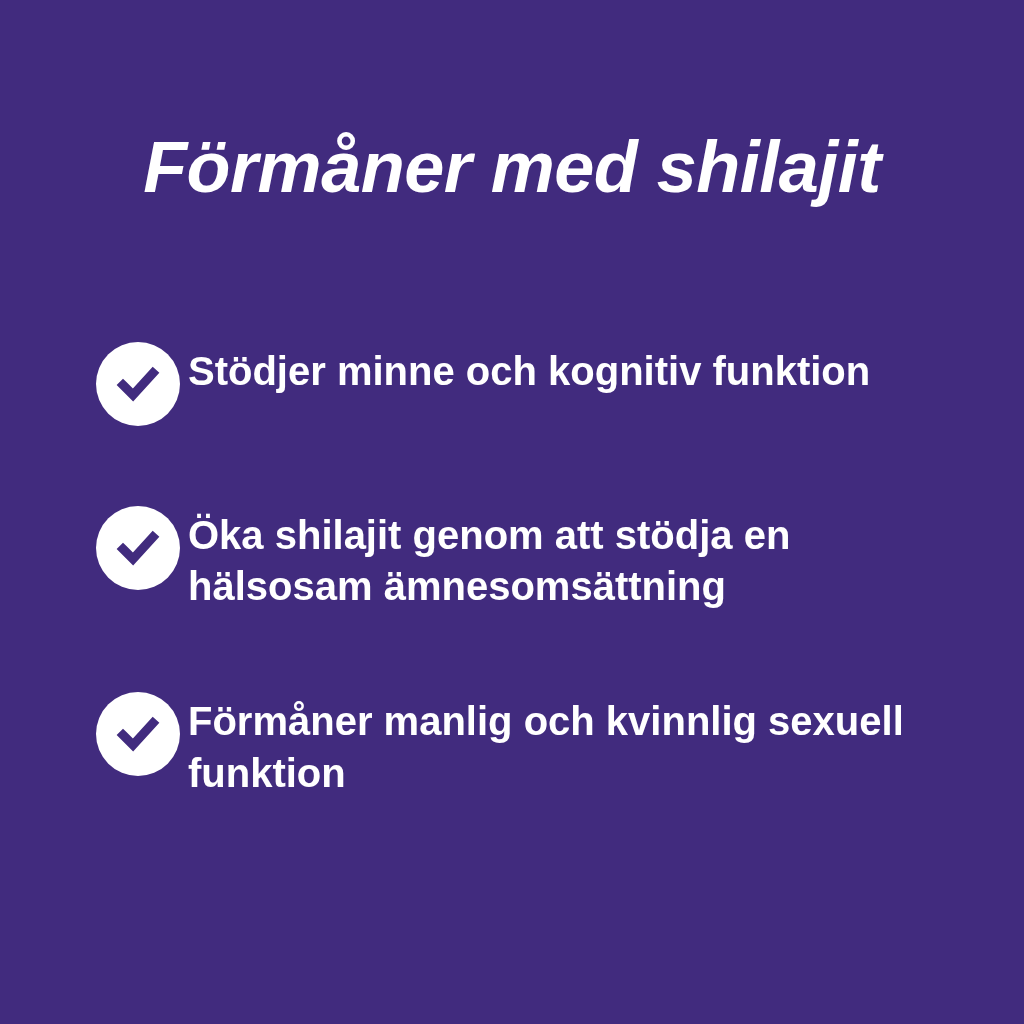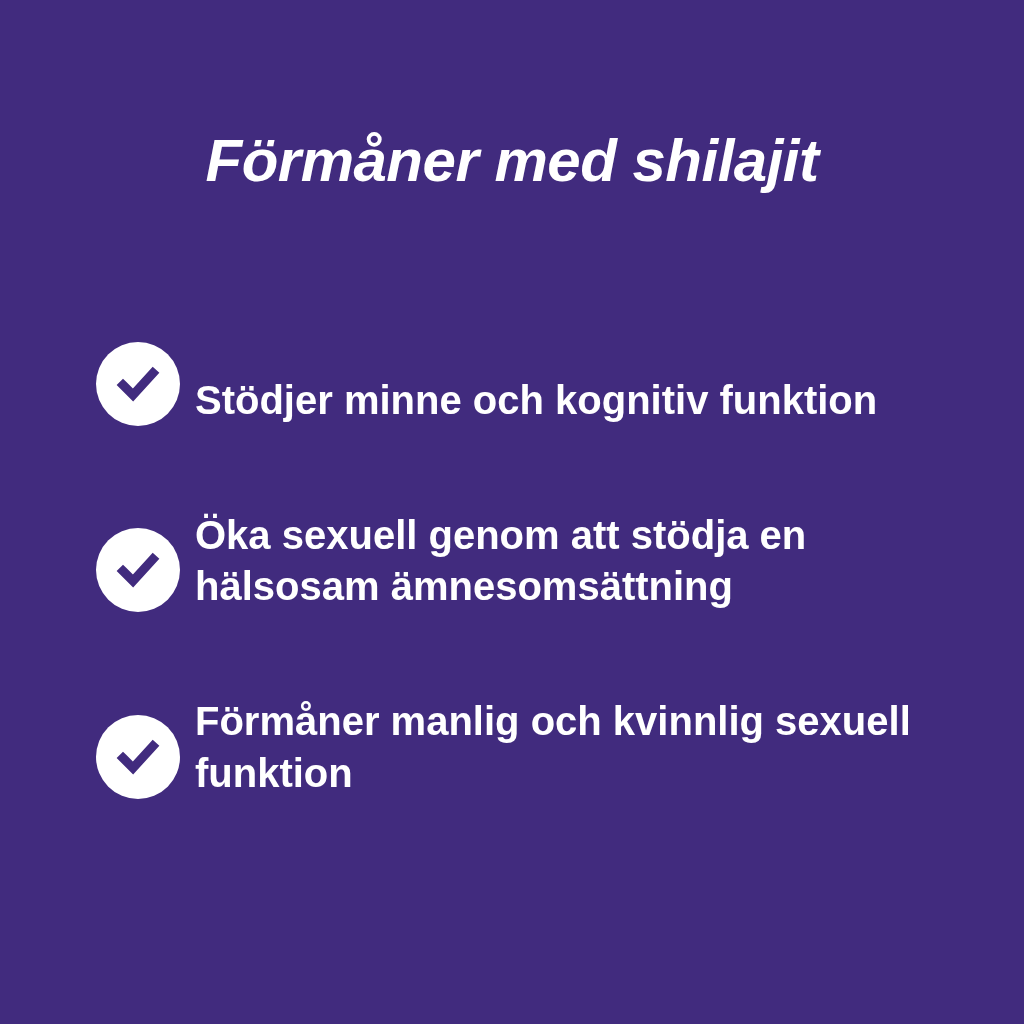--- a/index.html
+++ b/index.html
@@ -19,40 +19,40 @@
     background: #412b7e;
     box-sizing: border-box;
   }
   .title {
     position: absolute;
     top: 128px;
     left: 0;
     width: 1024px;
     text-align: center;
     color: #ffffff;
-    font-size: 60px;
+    font-size: 72px;
     font-weight: bold;
     font-style: italic;
     letter-spacing: -0.5px;
     line-height: 1.1;
     font-family: "Liberation Sans", sans-serif;
   }
   .benefits {
     position: absolute;
     top: 340px;
     left: 96px;
     width: 860px;
     display: flex;
     flex-direction: column;
     gap: 78px;
   }
   .benefit-row {
     display: flex;
-    align-items: flex-end;
-    gap: 15px;
+    align-items: flex-start;
+    gap: 8px;
   }
   .check-badge {
     flex: 0 0 auto;
     width: 84px;
     height: 84px;
     border-radius: 50%;
     background: #ffffff;
     display: flex;
     align-items: center;
     justify-content: center;
@@ -88,21 +88,21 @@
       </div>
       <div class="benefit-text">Stödjer minne och kognitiv funktion</div>
     </div>
 
     <div class="benefit-row">
       <div class="check-badge">
         <svg width="50" height="50" viewBox="0 0 50 50" aria-hidden="true">
           <path d="M10 26 L20 36 L40 14" fill="none" stroke="#412b7e" stroke-width="9" stroke-linecap="square" stroke-linejoin="miter"></path>
         </svg>
       </div>
-      <div class="benefit-text">Öka sexuell genom att stödja en hälsosam ämnesomsättning</div>
+      <div class="benefit-text">Öka shilajit genom att stödja en hälsosam ämnesomsättning</div>
     </div>
 
     <div class="benefit-row">
       <div class="check-badge">
         <svg width="50" height="50" viewBox="0 0 50 50" aria-hidden="true">
           <path d="M10 26 L20 36 L40 14" fill="none" stroke="#412b7e" stroke-width="9" stroke-linecap="square" stroke-linejoin="miter"></path>
         </svg>
       </div>
       <div class="benefit-text">Förmåner manlig och kvinnlig sexuell funktion</div>
     </div>

